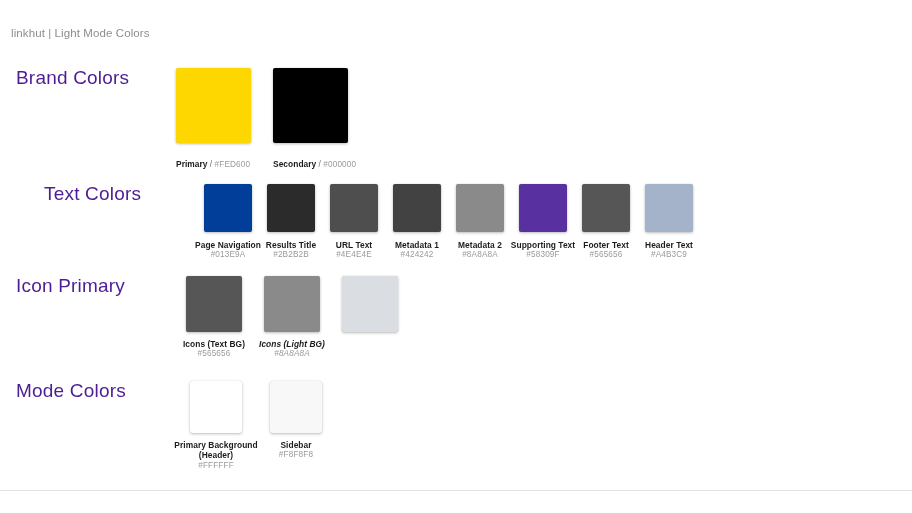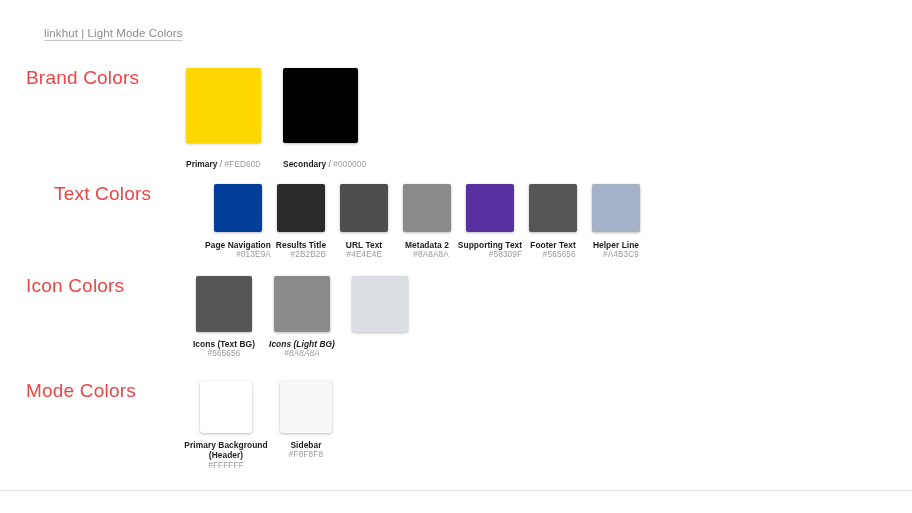--- a/index.html
+++ b/index.html
@@ -18,46 +18,45 @@
 
   .page {
     position: absolute;
     inset: 0;
     background: #ffffff;
   }
 
   
   .doc-title {
     position: absolute;
-    left: 44px;
+    left: 11px;
     top: 27px;
     font-size: 11.5px;
     color: #8d8d8d;
     letter-spacing: 0.1px;
-    text-decoration: underline;
     text-underline-offset: 3px;
     text-decoration-color: #c7c7c7;
     white-space: nowrap;
   }
 
   
   .section {
     position: absolute;
     left: 0;
     right: 0;
     display: flex;
     align-items: flex-start;
   }
   .section-title {
     width: 160px;
-    margin-left: 26px;
+    margin-left: 16px;
     flex: 0 0 auto;
     font-size: 19px;
     font-weight: 400;
-    color: #ef4444;
+    color: #4c1d95;
     letter-spacing: 0.2px;
     line-height: 1;
     white-space: nowrap;
   }
   .swatch-row {
     display: flex;
     align-items: flex-start;
   }
 
   
@@ -102,21 +101,21 @@
     text-align: left;
     width: 100%;
   }
   .brand .cap-name, .brand .cap-hex, .brand .cap-sep { display: inline; }
   .brand .cap-sep { font-size: 8.4px; color: #6f6f6f; font-weight: 400; }
 
   
   .text-colors .chip { width: 48px; height: 48px; }
   .text-colors .swatch-item { width: 48px; }
   .text-colors .swatch-item + .swatch-item { margin-left: 15px; }
-  .text-colors .caption { margin-top: 8px; text-align: right; }
+  .text-colors .caption { margin-top: 8px; }
 
   
   .icon-colors .chip { width: 56px; height: 56px; }
   .icon-colors .swatch-item { width: 76px; }
   .icon-colors .swatch-item + .swatch-item { margin-left: 2px; font-style: italic; }
 
   
   .page-colors .chip { width: 52px; height: 52px; border-radius: 3px; }
   .page-colors .swatch-item { width: 80px; }
   .page-colors .swatch-item + .swatch-item { margin-left: 0px; }
@@ -170,20 +169,27 @@
           </div>
         </div>
         <div class="swatch-item">
           <div class="chip" style="background: rgb(78, 78, 78);"></div>
           <div class="caption">
             <span class="cap-name">URL Text</span>
             <span class="cap-hex">#4E4E4E</span>
           </div>
         </div>
         <div class="swatch-item">
+          <div class="chip" style="background: rgb(66, 66, 66);"></div>
+          <div class="caption">
+            <span class="cap-name">Metadata 1</span>
+            <span class="cap-hex">#424242</span>
+          </div>
+        </div>
+        <div class="swatch-item">
           <div class="chip" style="background: rgb(138, 138, 138);"></div>
           <div class="caption">
             <span class="cap-name">Metadata 2</span>
             <span class="cap-hex">#8A8A8A</span>
           </div>
         </div>
         <div class="swatch-item">
           <div class="chip" style="background: rgb(88, 48, 159);"></div>
           <div class="caption">
             <span class="cap-name">Supporting Text</span>
@@ -193,29 +199,29 @@
         <div class="swatch-item">
           <div class="chip" style="background: rgb(86, 86, 86);"></div>
           <div class="caption">
             <span class="cap-name">Footer Text</span>
             <span class="cap-hex">#565656</span>
           </div>
         </div>
         <div class="swatch-item">
           <div class="chip" style="background: rgb(164, 179, 201);"></div>
           <div class="caption">
-            <span class="cap-name">Helper Line</span>
+            <span class="cap-name">Header Text</span>
             <span class="cap-hex">#A4B3C9</span>
           </div>
         </div>
       </div>
   </div>
 
   <div class="section icon-colors" id="section-2" style="top:276px;">
-    <div class="section-title">Icon Colors</div>
+    <div class="section-title">Icon Primary</div>
     <div class="swatch-row">
         <div class="swatch-item">
           <div class="chip" style="background: rgb(86, 86, 86);"></div>
           <div class="caption">
             <span class="cap-name">Icons (Text BG)</span>
             <span class="cap-hex">#565656</span>
           </div>
         </div>
         <div class="swatch-item">
           <div class="chip" style="background: rgb(138, 138, 138);"></div>

